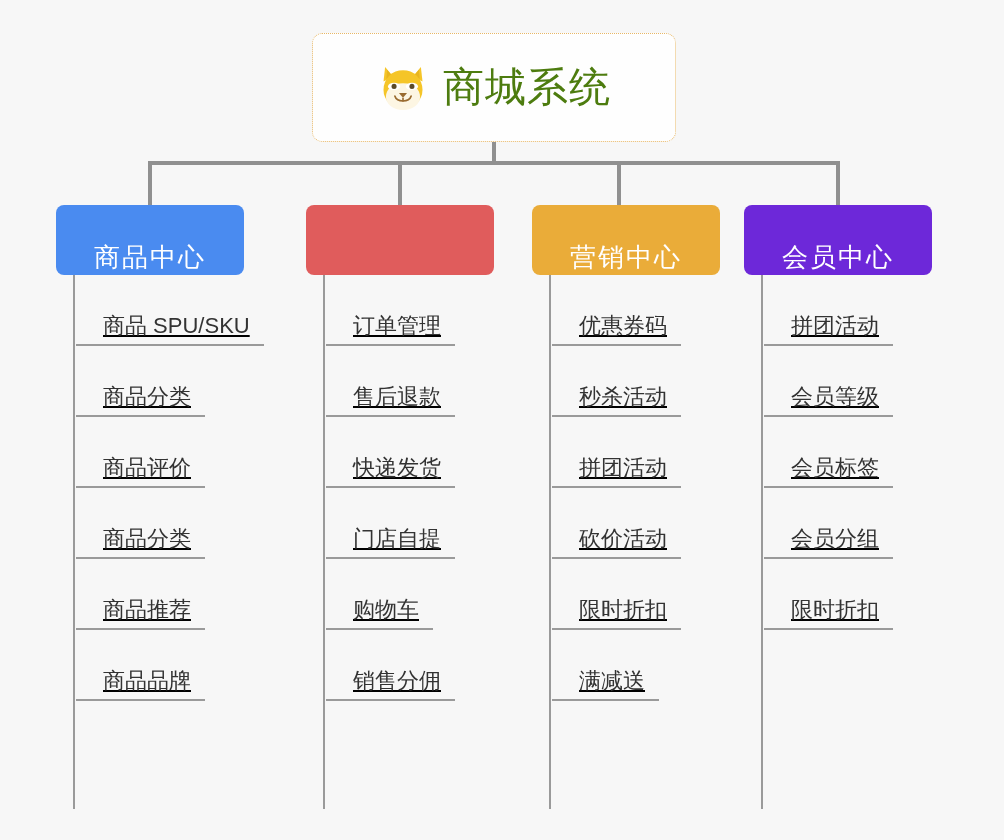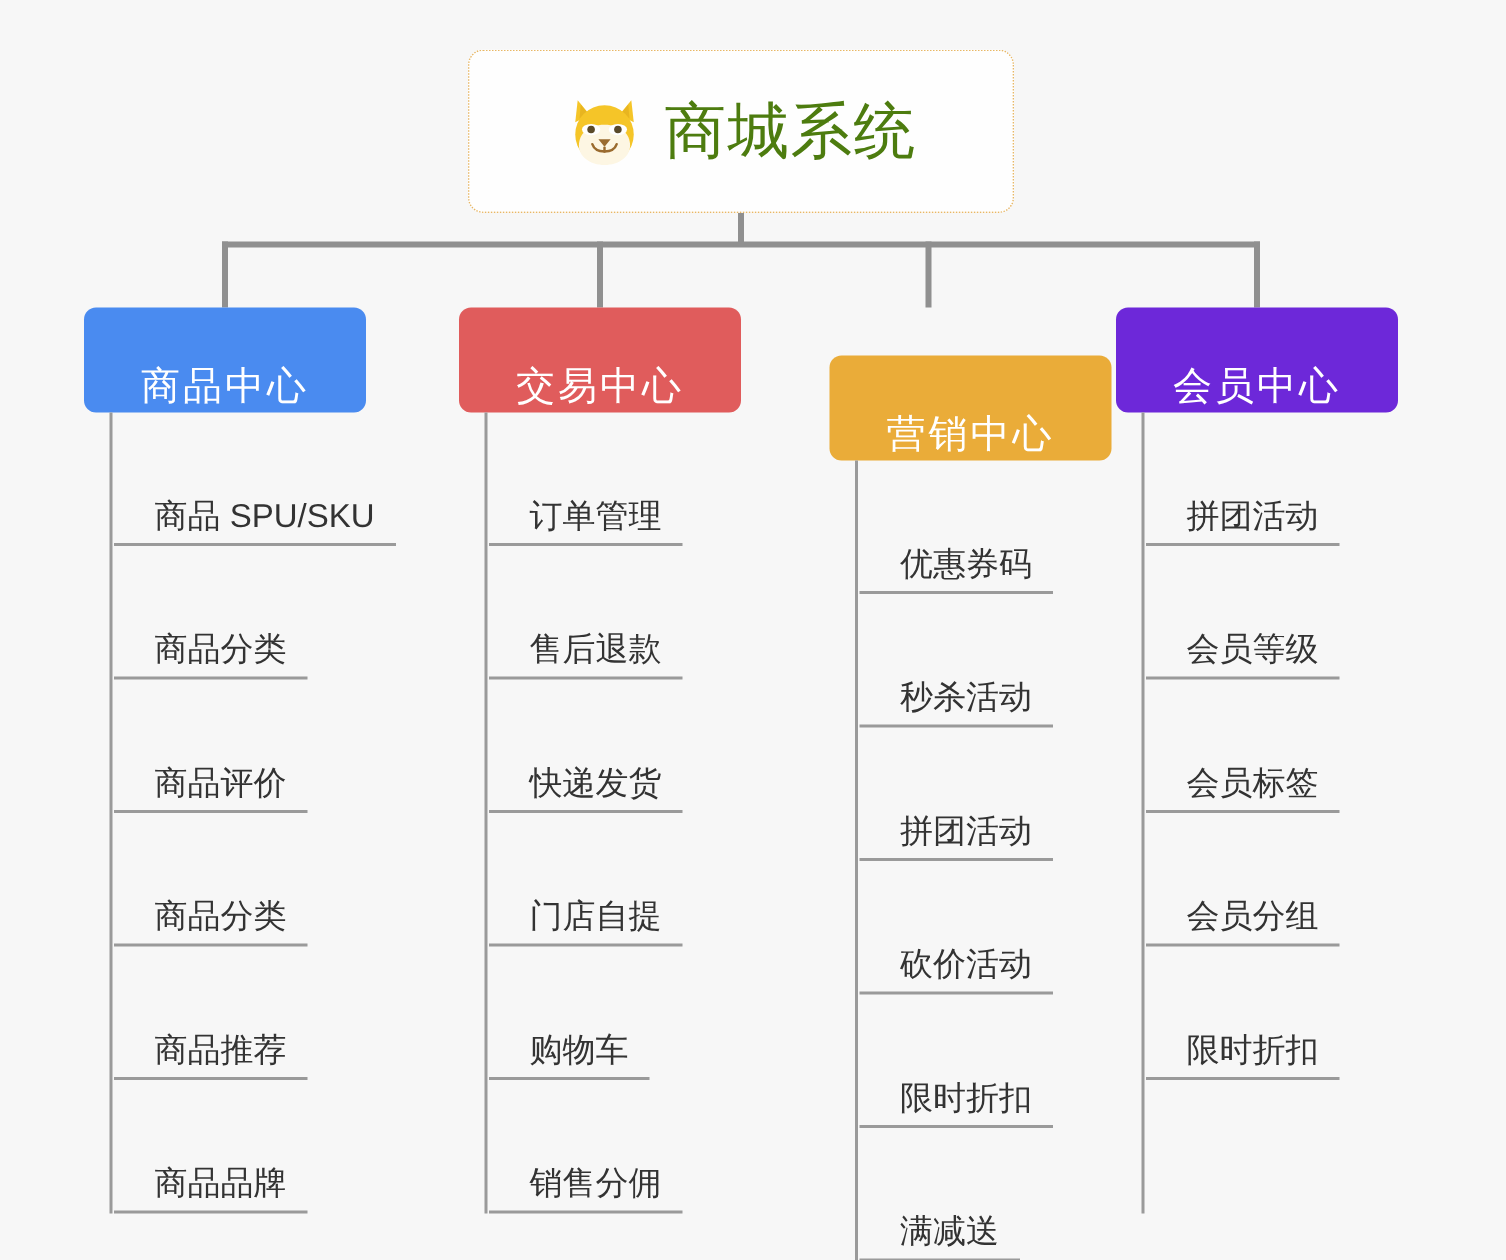--- a/index.html
+++ b/index.html
@@ -77,21 +77,21 @@
   .conn-drop.d4 { left: 836px; }
 
   
   .column {
     position: absolute;
     top: 205px;
     width: 230px;
   }
   .column.c1 { left: 56px; }
   .column.c2 { left: 306px; }
-  .column.c3 { left: 553px; margin-top: 32px; }
+  .column.c3 { left: 532px; }
   .column.c4 { left: 744px; }
 
   .cat-box {
     position: relative;
     width: 188px;
     height: 70px;
     border-radius: 8px;
     display: flex;
     align-items: flex-end;
     justify-content: center;
@@ -115,25 +115,26 @@
   }
 
   .leaf-list {
     position: relative;
     margin: 0;
     padding: 0;
     list-style: none;
   }
   .leaf {
     position: relative;
-    height: 89px;
+    height: 71px;
     box-sizing: border-box;
     display: flex;
     align-items: flex-end;
     padding-left: 20px;
+    text-decoration: underline;
   }
   .leaf-label {
     display: inline-block;
     padding: 0 14px 6px 27px;
     font-size: 22px;
     color: #333333;
     white-space: nowrap;
     border-bottom: 2px solid #9a9a9a;
     line-height: 1.1;
   }
@@ -194,21 +195,20 @@
           <span class="leaf-label">商品推荐</span>
         </li>
       <li class="leaf">
           <span class="leaf-label">商品品牌</span>
         </li>
     </ul>
   </div>
 
   <div class="column c2">
     <div class="cat-box red">
-      <span>交易中心</span>
       <span class="spine" style="height:534px"></span>
     </div>
     <ul class="leaf-list">
       <li class="leaf">
           <span class="leaf-label">订单管理</span>
         </li>
       <li class="leaf">
           <span class="leaf-label">售后退款</span>
         </li>
       <li class="leaf">

